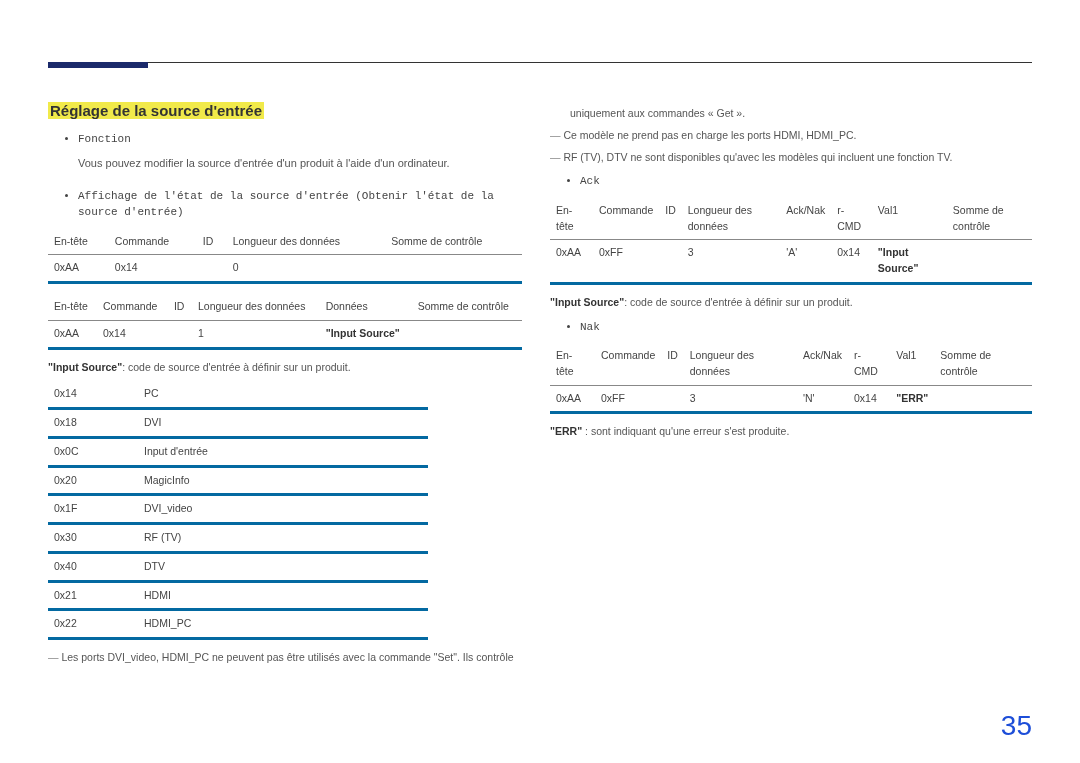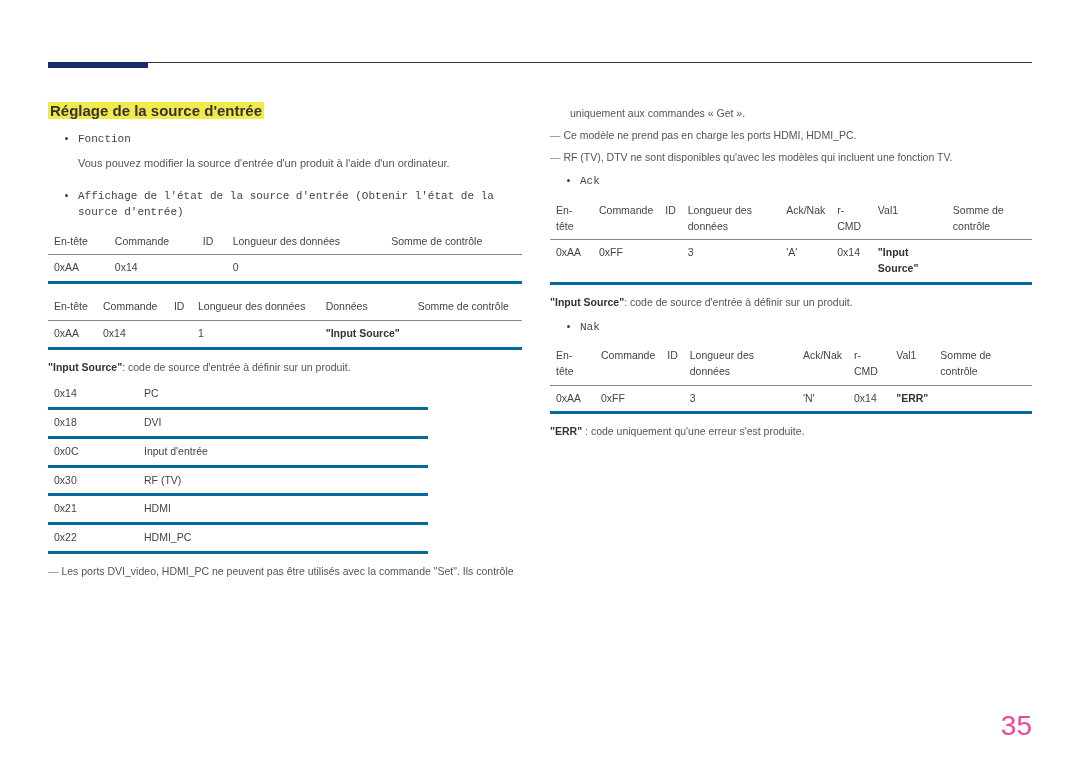--- a/index.html
+++ b/index.html
@@ -40,21 +40,21 @@
   th, td { text-align: left; padding: 5px 6px; color:#444; font-weight: normal; vertical-align: top;}
   th { border-bottom: 1px solid #888; }
   td { border-bottom: 3px solid #0369a1; }
   .src-table { width: 380px; }
   .note { color: #555; margin: 6px 0; font-size: 10.5px; }
   .dash::before { content: "― "; color:#888; }
   .orange { color: #d66d2a; }
   .bold { font-weight: bold; color:#333; }
   .page-num {
     position: absolute; right: 48px; bottom: 16px;
-    font-size: 28px; color: #ec4899; font-weight: 300;
+    font-size: 28px; color: #1d4ed8; font-weight: 300;
   }
 </style>
 </head>
 <body>
 
 <div class="top-bar"></div>
 <div class="accent"></div>
 
 <div class="page">
   <div class="col1">
@@ -120,22 +120,34 @@
           </tr>
       <tr>
             <td>0x18</td>
             <td>DVI</td>
           </tr>
       <tr>
             <td>0x0C</td>
             <td>Input d'entrée</td>
           </tr>
       <tr>
+            <td>0x20</td>
+            <td>MagicInfo</td>
+          </tr>
+      <tr>
+            <td>0x1F</td>
+            <td>DVI_video</td>
+          </tr>
+      <tr>
             <td>0x30</td>
             <td>RF (TV)</td>
+          </tr>
+      <tr>
+            <td>0x40</td>
+            <td>DTV</td>
           </tr>
       <tr>
             <td>0x21</td>
             <td>HDMI</td>
           </tr>
       <tr>
             <td>0x22</td>
             <td>HDMI_PC</td>
           </tr>
     </tbody>
@@ -203,18 +215,18 @@
         <td>3</td>
         <td>'N'</td>
         <td>0x14</td>
         <td class="bold">"ERR"</td>
         <td></td>
       </tr>
     </tbody>
       </table>
 
     <div class="note">
-      <span class="bold">"ERR"</span><span> : code uniquement qu'une erreur s'est produite.</span>
+      <span class="bold">"ERR"</span><span> : sont indiquant qu'une erreur s'est produite.</span>
     </div>
   </div>
 </div>
 
 <div class="page-num">35</div>
 
 </body></html>

